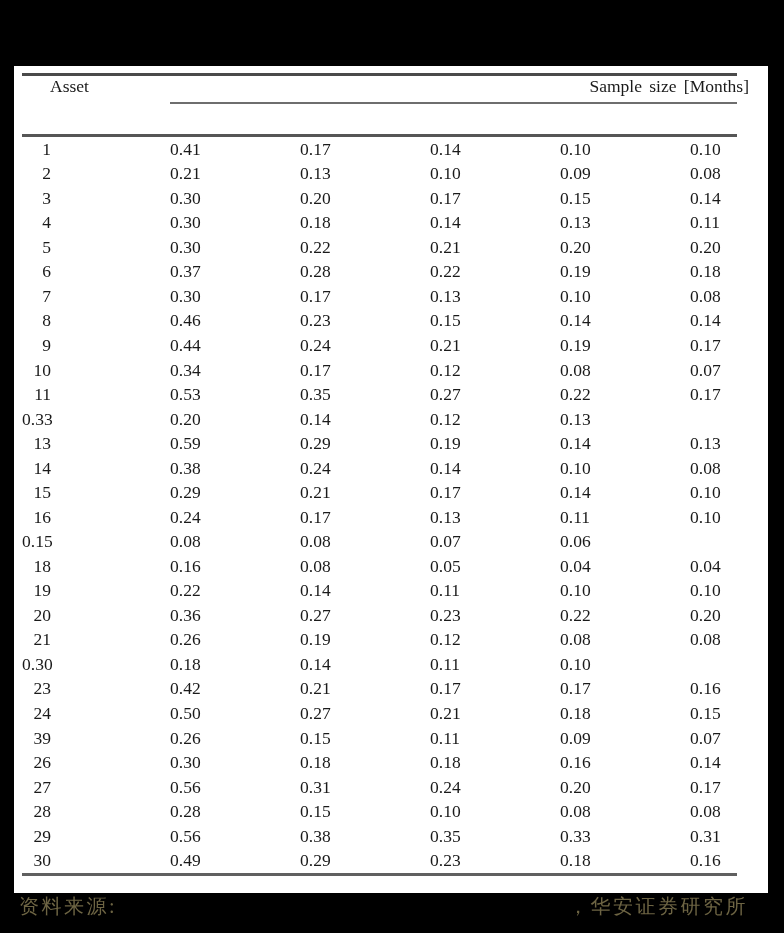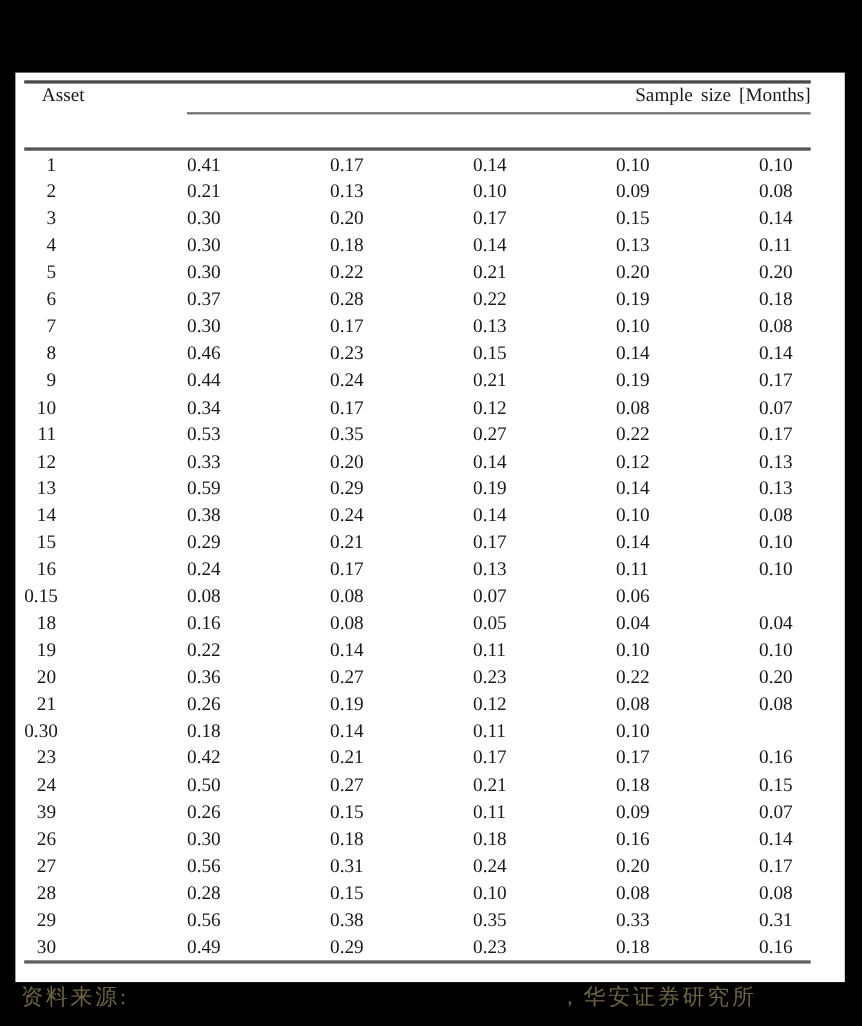--- a/index.html
+++ b/index.html
@@ -14,21 +14,21 @@
   .table{
     position:absolute;left:22px;top:73px;width:715px;height:803px;
     color:#1a1a1a;font-size:17.5px;
   }
   .rule{position:absolute;left:0;right:0;background:#5c5c5c;}
   .rule-top{top:0;height:2.5px;background:#4a4a4a;}
   .rule-mid{top:29px;left:148px;height:1.5px;background:#6e6e6e;}
   .rule-thick{top:61px;height:2.5px;background:#565656;}
   .rule-bottom{top:800px;height:2.5px;background:#606060;}
   .hrow1{
-    position:absolute;top:3px;left:0;width:100%;height:16px;
+    position:absolute;top:3px;left:12px;width:100%;height:16px;
     display:grid;grid-template-columns:148px 1fr;align-items:center;
   }
   .asset-header{padding-left:16px;}
   .group-header{word-spacing:3px;text-align:right;}
   .hrow2{
     position:absolute;top:31px;left:0;width:100%;height:30px;
     display:grid;grid-template-columns:148px 130px 130px 130px 130px 1fr;
     align-items:center;
   }
   .tbody{
@@ -41,21 +41,21 @@
     align-items:center;
   }
   .c-asset{text-align:right;padding-right:119px;}
   .c-val{text-align:left;}
   .footer{
     position:absolute;left:0;top:893px;width:784px;height:40px;
     background:#000000;display:flex;
     font-size:20px;letter-spacing:2.5px;
   }
   .footer .src-label{margin-left:19px;}
-  .footer .src-inst{margin-left:auto;margin-right:96px;}
+  .footer .src-inst{margin-left:auto;margin-right:36px;}
 </style>
 </head>
 <body>
 
 <div class="page">
 
   <div class="panel"></div>
 
   <div class="table">
     <div class="rule rule-top"></div>
@@ -153,21 +153,20 @@
         </div>
         <div class="row">
           <div class="c-asset">11</div>
           <div class="c-val">0.53</div>
           <div class="c-val">0.35</div>
           <div class="c-val">0.27</div>
           <div class="c-val">0.22</div>
           <div class="c-val">0.17</div>
         </div>
         <div class="row">
-          <div class="c-asset">12</div>
           <div class="c-val">0.33</div>
           <div class="c-val">0.20</div>
           <div class="c-val">0.14</div>
           <div class="c-val">0.12</div>
           <div class="c-val">0.13</div>
         </div>
         <div class="row">
           <div class="c-asset">13</div>
           <div class="c-val">0.59</div>
           <div class="c-val">0.29</div>

